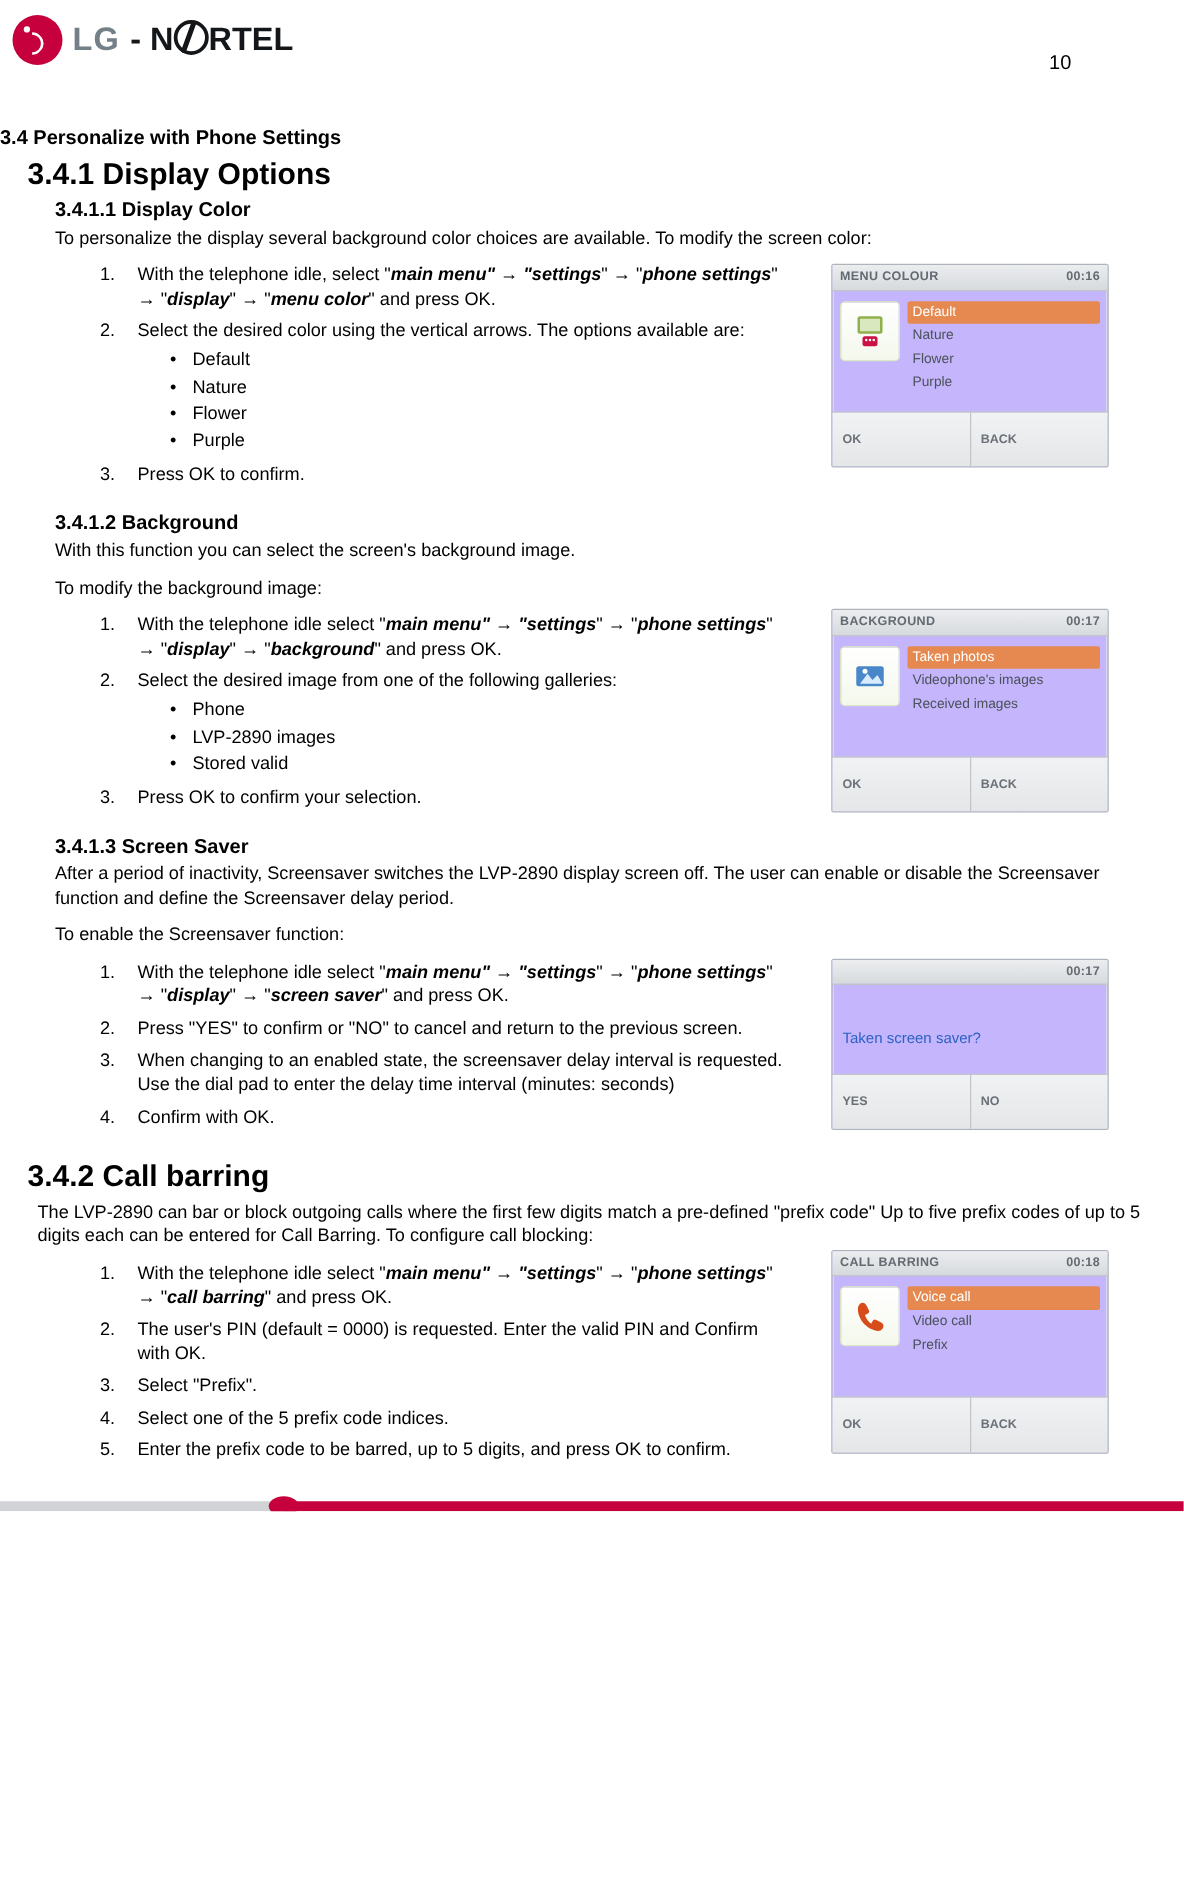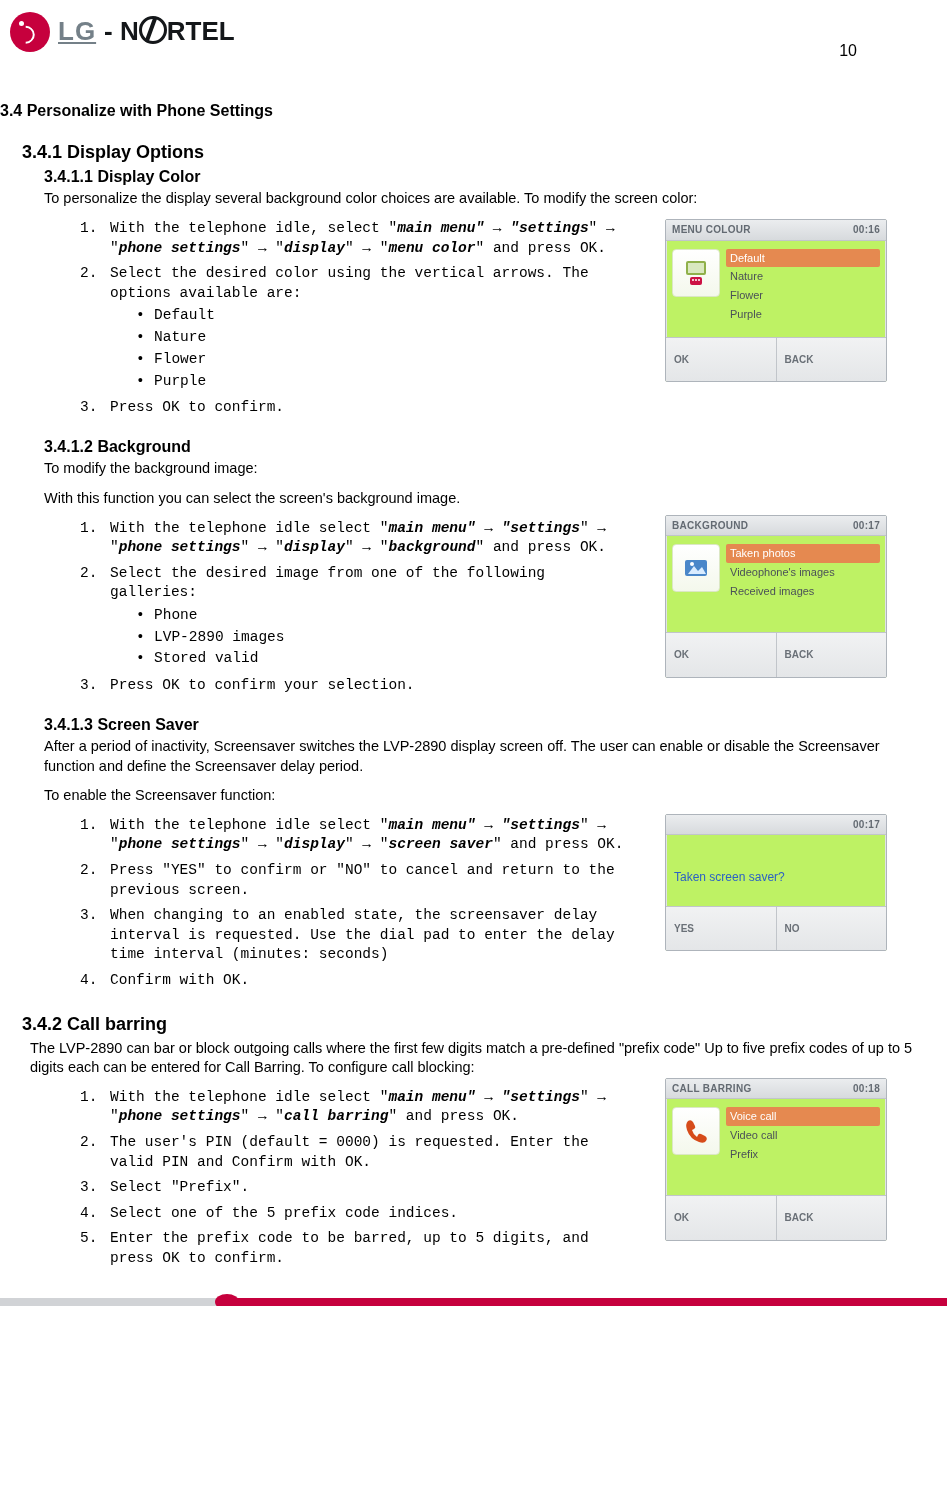--- a/index.html
+++ b/index.html
@@ -48,45 +48,45 @@
     content: "";
     position: absolute;
     top: 18px; left: 11px;
     width: 14px; height: 14px;
     border: 2.5px solid #fff;
     border-radius: 50%;
     border-left-color: transparent;
     border-top-color: transparent;
     transform: rotate(-45deg) translateY(-6px);
   }
-  .lg-text { color:#748088; font-family: Arial; font-size:26px; letter-spacing:1px;text-decoration:underline; }
+  .lg-text { color:#748088; font-family: Arial; font-size:26px; letter-spacing:1px; }
   .lg-text b { color:#748088; }
   .nortel { color:#14171a; font-size:26px; font-weight:bold; margin-left:8px; font-family: Arial;}
   .nortel .o { display:inline-block; width:22px; height:22px; border:3px solid #14171a; border-radius:50%; vertical-align:-4px; position:relative;}
   .nortel .o::after{content:""; position:absolute; left:7px; top:-3px; width:4px; height:27px; background:#14171a; transform:rotate(20deg); border-radius:2px;}
   .page-number { position:absolute; top:40px; right:90px; font-size:16px; }
   .content { padding: 40px 0 0 0; }
   h1 { font-size: 16px; font-weight: bold; margin: 8px 0 2px 0; }
-  h2 { font-size: 18px; font-weight: bold; margin: 18px 0 2px 22px; }
+  h2 { font-size: 24px; font-weight: bold; margin: 2px 0 2px 22px; }
   h3 { font-size: 16px; font-weight: bold; margin: 2px 0 2px 44px; }
   .para { margin: 2px 0 10px 44px; max-width: 870px; }
-  ol.steps { margin: 2px 0 4px 68px; padding: 0; max-width: 560px; list-style:none; counter-reset: step; font-family: Liberation Mono, monospace; }
+  ol.steps { margin: 2px 0 4px 68px; padding: 0; max-width: 560px; list-style:none; counter-reset: step; }
   ol.steps > li { margin: 2px 0 6px 0; padding-left: 42px; position:relative; counter-increment: step; }
   ol.steps > li::before { content: counter(step) "."; position:absolute; left:12px; top:0; }
   ul.bullets { margin: 2px 0 0 16px; padding:0; list-style:none; }
   ul.bullets li { margin: 0 0 0 0; padding-left: 28px; position:relative; line-height:1.5;}
   ul.bullets li::before { content:"•"; position:absolute; left:10px; top:0;}
   .with-shot { position:relative; }
   .shot {
     position: absolute;
     right: 60px;
     width: 220px;
     border: 1px solid #aeb4bb;
     border-radius: 2px;
-    background: #bef264;
+    background: #c4b5fd;
     box-shadow: 0 0 0 1px #e1e3e6 inset;
     font-size: 11px;
     color: #636a72;
   }
   .shot-hdr { display:flex; justify-content:space-between; background:linear-gradient(#ebedef,#d7dadd); border-bottom:1px solid #c1c5ca; padding:3px 6px; font-weight:bold; text-transform:uppercase; font-size:10px; letter-spacing:0.3px;}
   .shot-body { display:flex; padding:8px 6px 10px 6px; gap:6px; min-height:78px;}
   .shot-icon { width:46px; height:46px; border:1px solid #dbe7c4; border-radius:4px; background:linear-gradient(#fff,#f4f8ec); display:flex; align-items:center; justify-content:center; flex-shrink:0;}
   .shot-list { flex:1; }
   .shot-item { padding:2px 4px; border-radius:2px; font-size:11px; color:#4b5158;}
   .shot-item.sel { background:#e58950; color:#fff; }
@@ -170,22 +170,22 @@
             <li>Nature</li>
             <li>Flower</li>
             <li>Purple</li>
           </ul>
         </li>
         <li>Press OK to confirm.</li>
       </ol>
     </div>
 
     <h3 style="margin-top:18px;">3.4.1.2    Background</h3>
+    <div class="para">With this function you can select the screen's background image.</div>
     <div class="para">To modify the background image:</div>
-    <div class="para">With this function you can select the screen's background image.</div>
 
     <div class="with-shot">
       <div class="shot" style="top:-4px;">
         <div class="shot-hdr">
           <span>BACKGROUND</span>
           <span>00:17</span>
         </div>
         <div class="shot-body">
           <div class="shot-icon">
             <svg width="32" height="32" viewBox="0 0 32 32">

